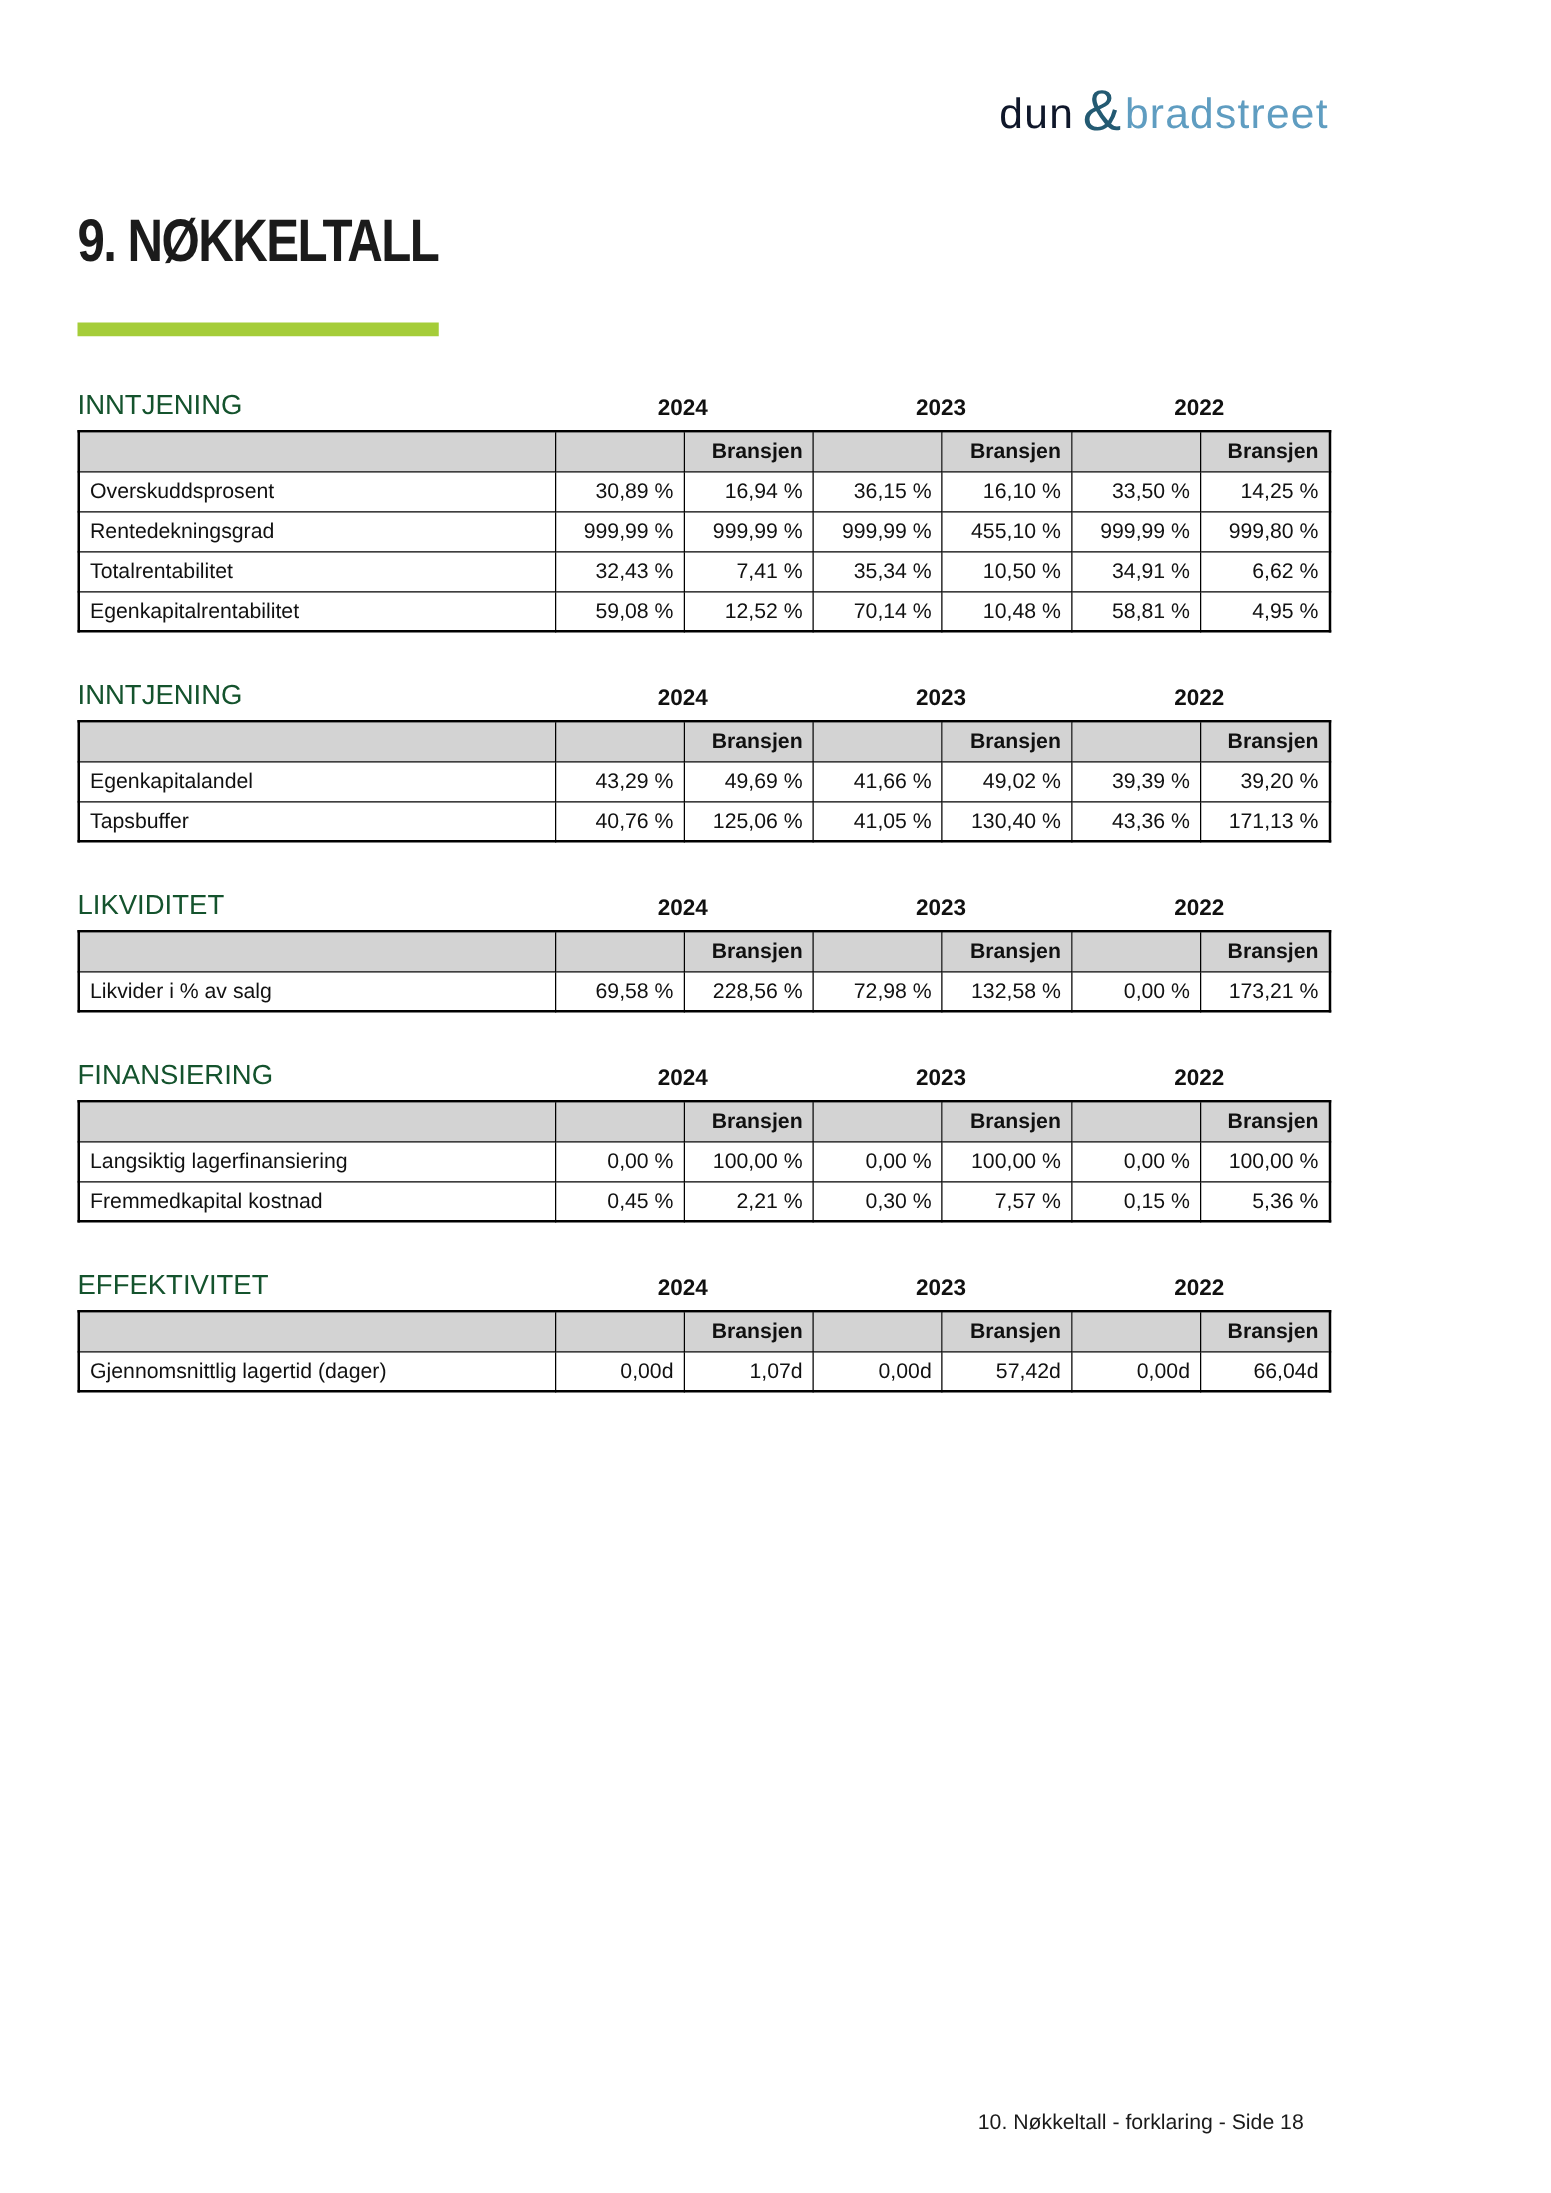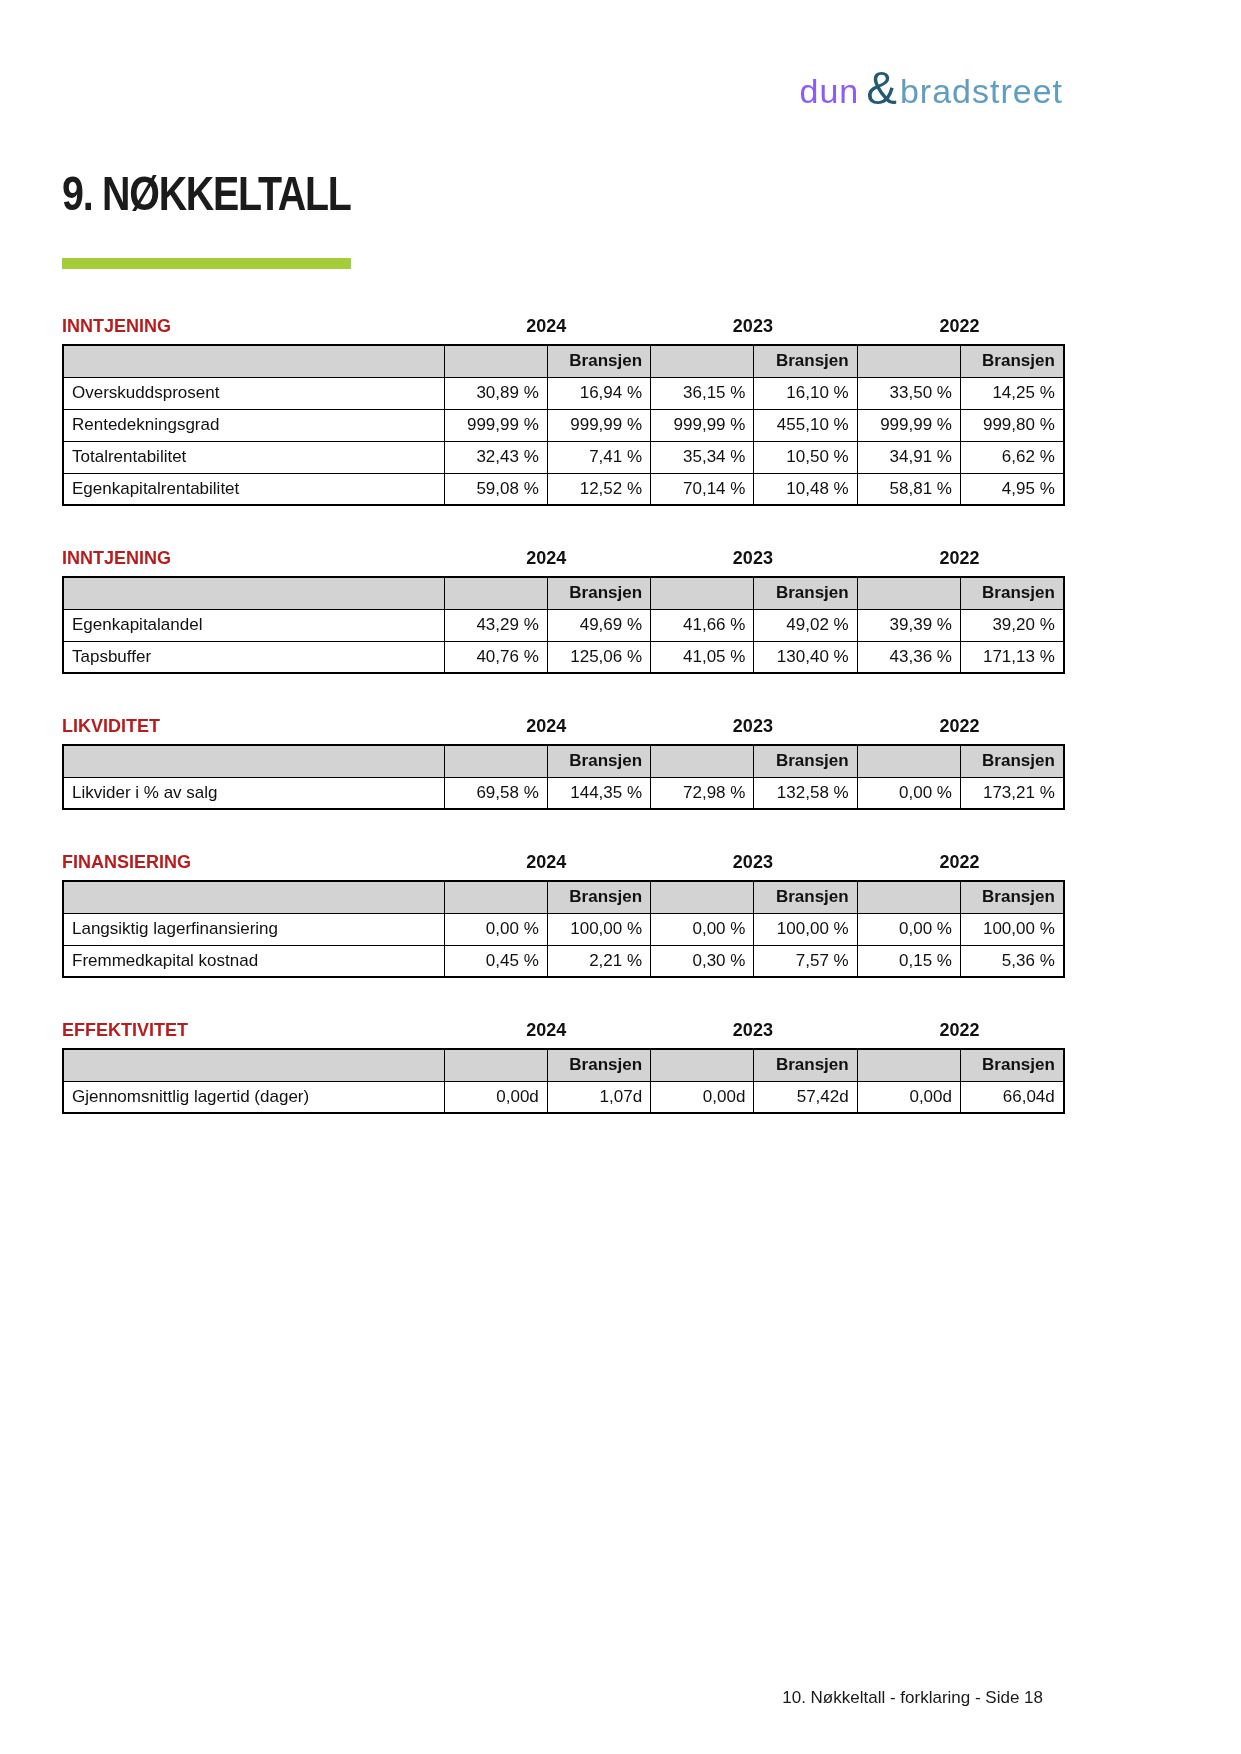--- a/index.html
+++ b/index.html
@@ -17,40 +17,40 @@
   .title{position:absolute;left:62px;top:166px;font-size:48px;font-weight:700;
          color:#1b1b1b;letter-spacing:-1.5px;transform:scaleX(0.82);transform-origin:left;
          white-space:nowrap;}
   .accent-bar{position:absolute;left:62px;top:258px;width:289px;height:11px;}
 
   
   .tables{position:absolute;left:62px;top:314px;width:1001px;}
   .tbl-block{margin-bottom:40px;}
   .sec-row{display:flex;height:30px;align-items:flex-end;box-sizing:border-box;
            padding-bottom:7px;}
-  .sec-name{width:381px;font-weight:700;font-size:18px;color:#b91c1c;}
+  .sec-name{width:381px;font-weight:400;font-size:22px;color:#14532d;}
   .sec-year{width:206.6px;text-align:center;font-weight:700;font-size:18px;color:#111;}
 
   table.kt{border-collapse:collapse;table-layout:fixed;width:1001px;
            border:2px solid #000;}
   table.kt td{border:1px solid #000;height:32px;font-size:17px;color:#111;
               padding:0 8px;overflow:hidden;white-space:nowrap;box-sizing:border-box;}
   table.kt tr.hdr td{font-weight:700;text-align:right;}
   td.lbl{text-align:left;padding-left:6px;}
   td.val{text-align:right;}
 
   .footer{position:absolute;top:1688px;right:198px;font-size:17px;color:#1a1a1a;}
 </style>
 </head>
 <body>
 
 <div class="page">
 
   <div class="logo">
-    <span class="dun" style="color: #8b5cf6;">dun</span>
+    <span class="dun" style="color: #0f172a;">dun</span>
     <span class="amp" style="color: rgb(35, 90, 114);">&amp;</span>
     <span class="brad" style="color: rgb(95, 157, 193);">bradstreet</span>
   </div>
 
   <div class="title">9. NØKKELTALL</div>
   <div class="accent-bar" style="background: rgb(165, 205, 57);"></div>
 
   <div class="tables">
 
     <section class="tbl-block">
@@ -192,21 +192,21 @@
           <td style="background: rgb(211, 211, 211);"></td>
           <td style="background: rgb(211, 211, 211);">Bransjen</td>
           <td style="background: rgb(211, 211, 211);"></td>
           <td style="background: rgb(211, 211, 211);">Bransjen</td>
           <td style="background: rgb(211, 211, 211);"></td>
           <td style="background: rgb(211, 211, 211);">Bransjen</td>
         </tr>
         <tr>
           <td class="lbl">Likvider i % av salg</td>
           <td class="val">69,58 %</td>
-          <td class="val">144,35 %</td>
+          <td class="val">228,56 %</td>
           <td class="val">72,98 %</td>
           <td class="val">132,58 %</td>
           <td class="val">0,00 %</td>
           <td class="val">173,21 %</td>
         </tr>
       </tbody>
         </table>
     </section>
 
     <section class="tbl-block">

